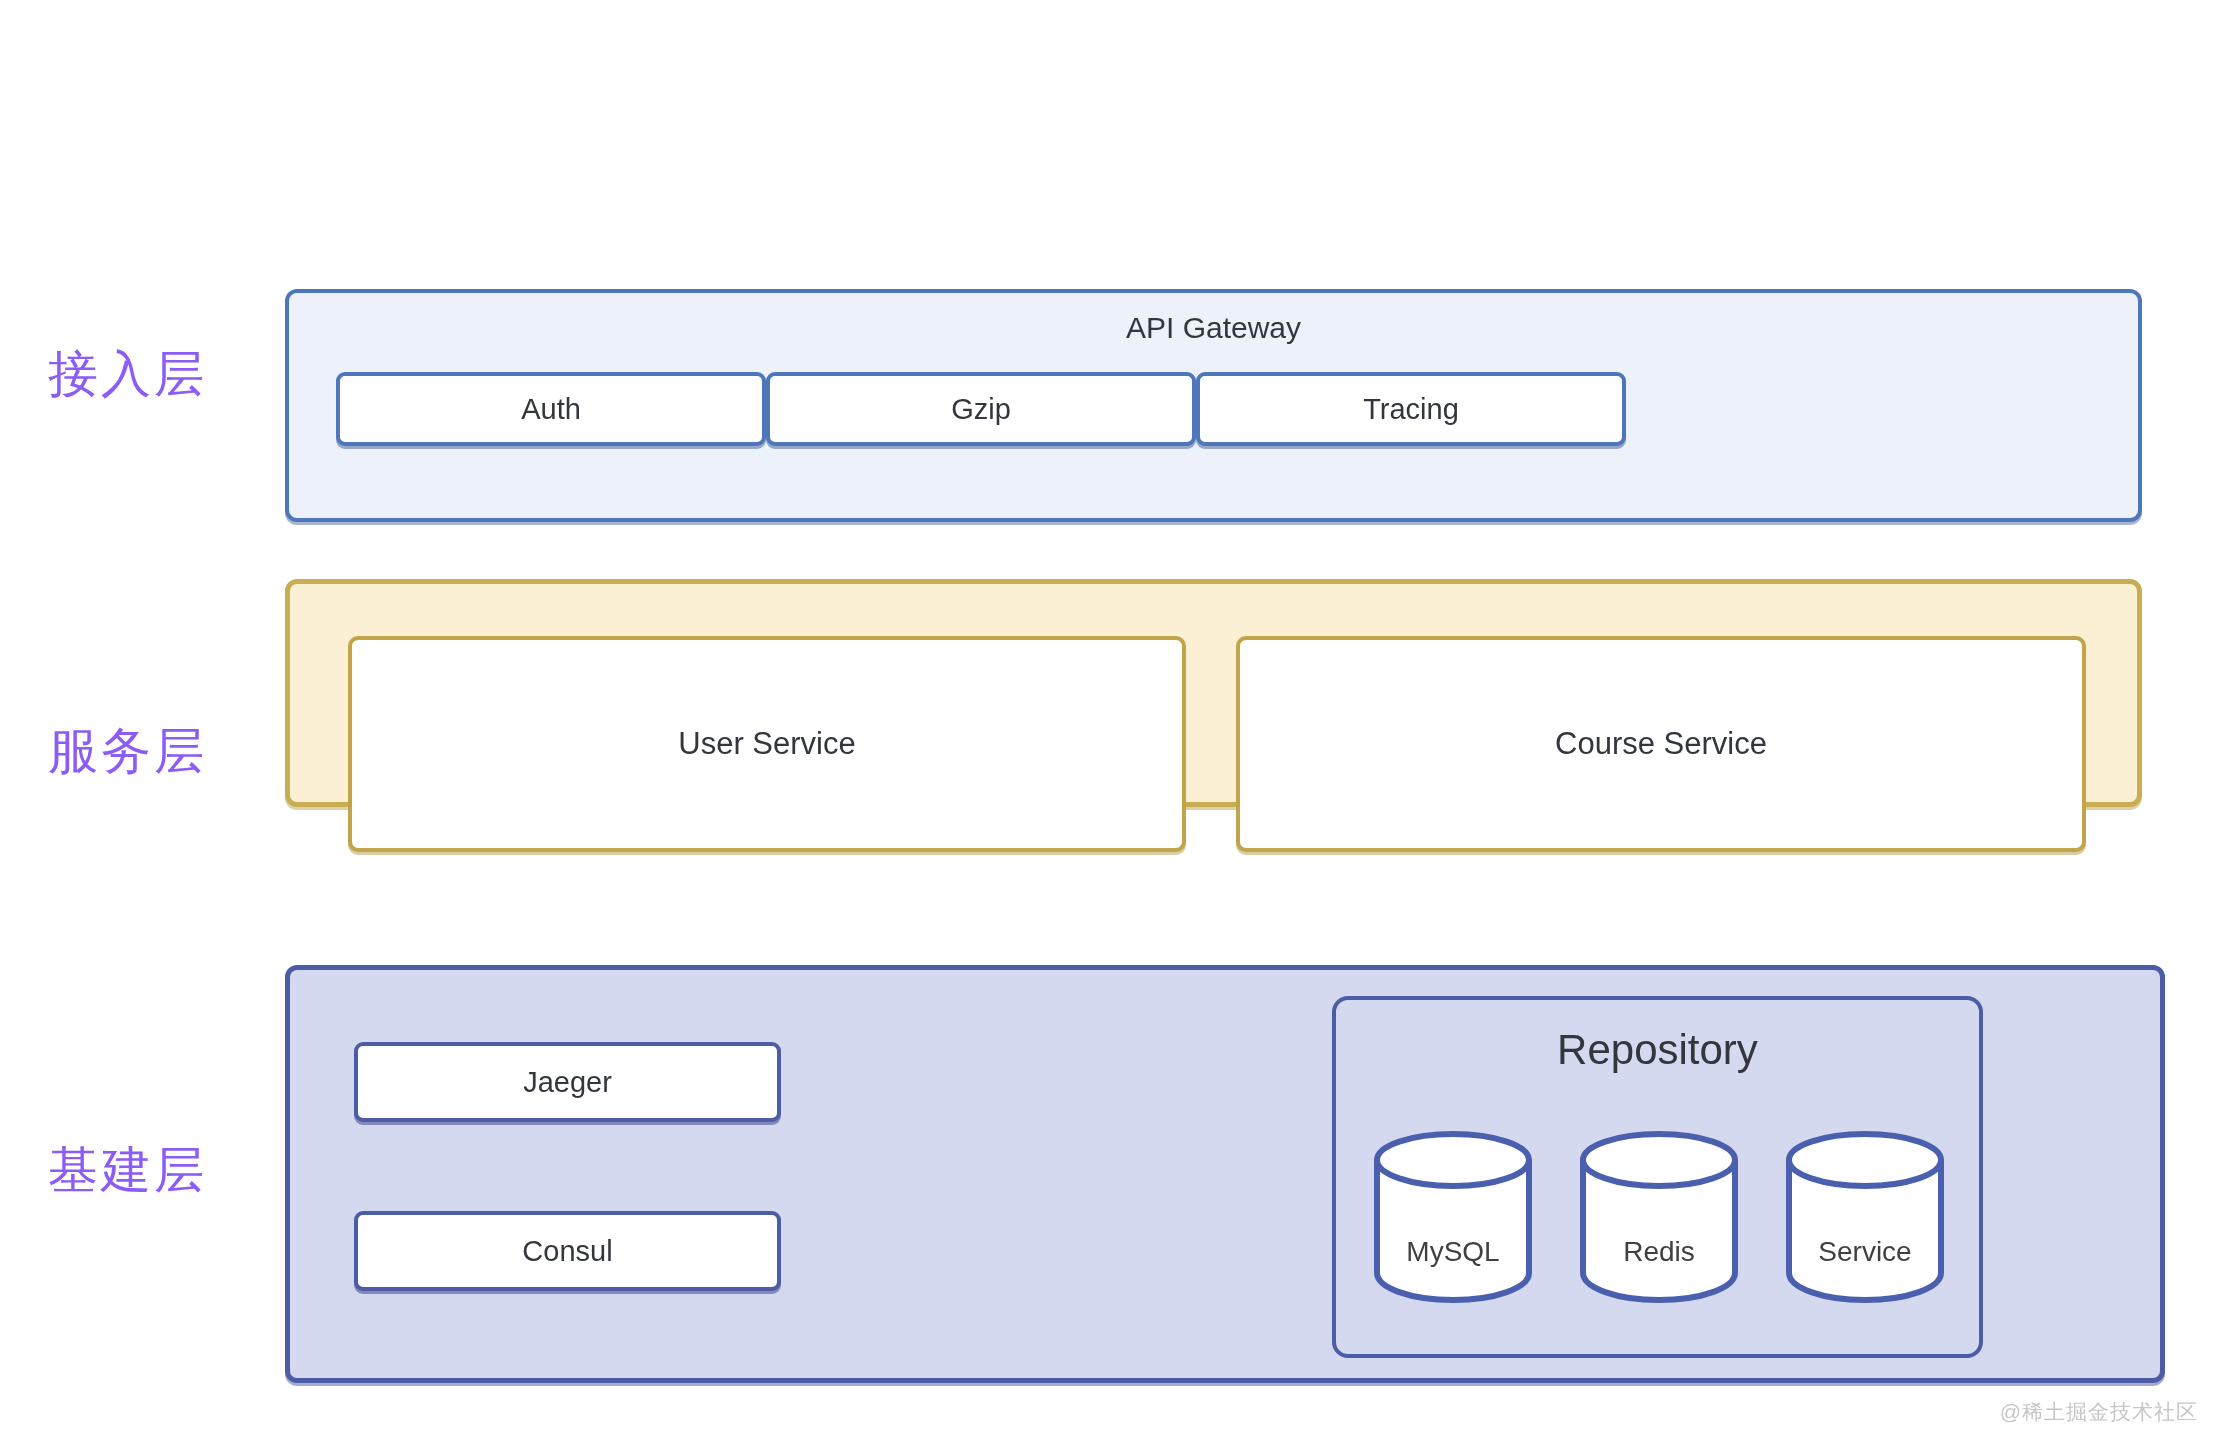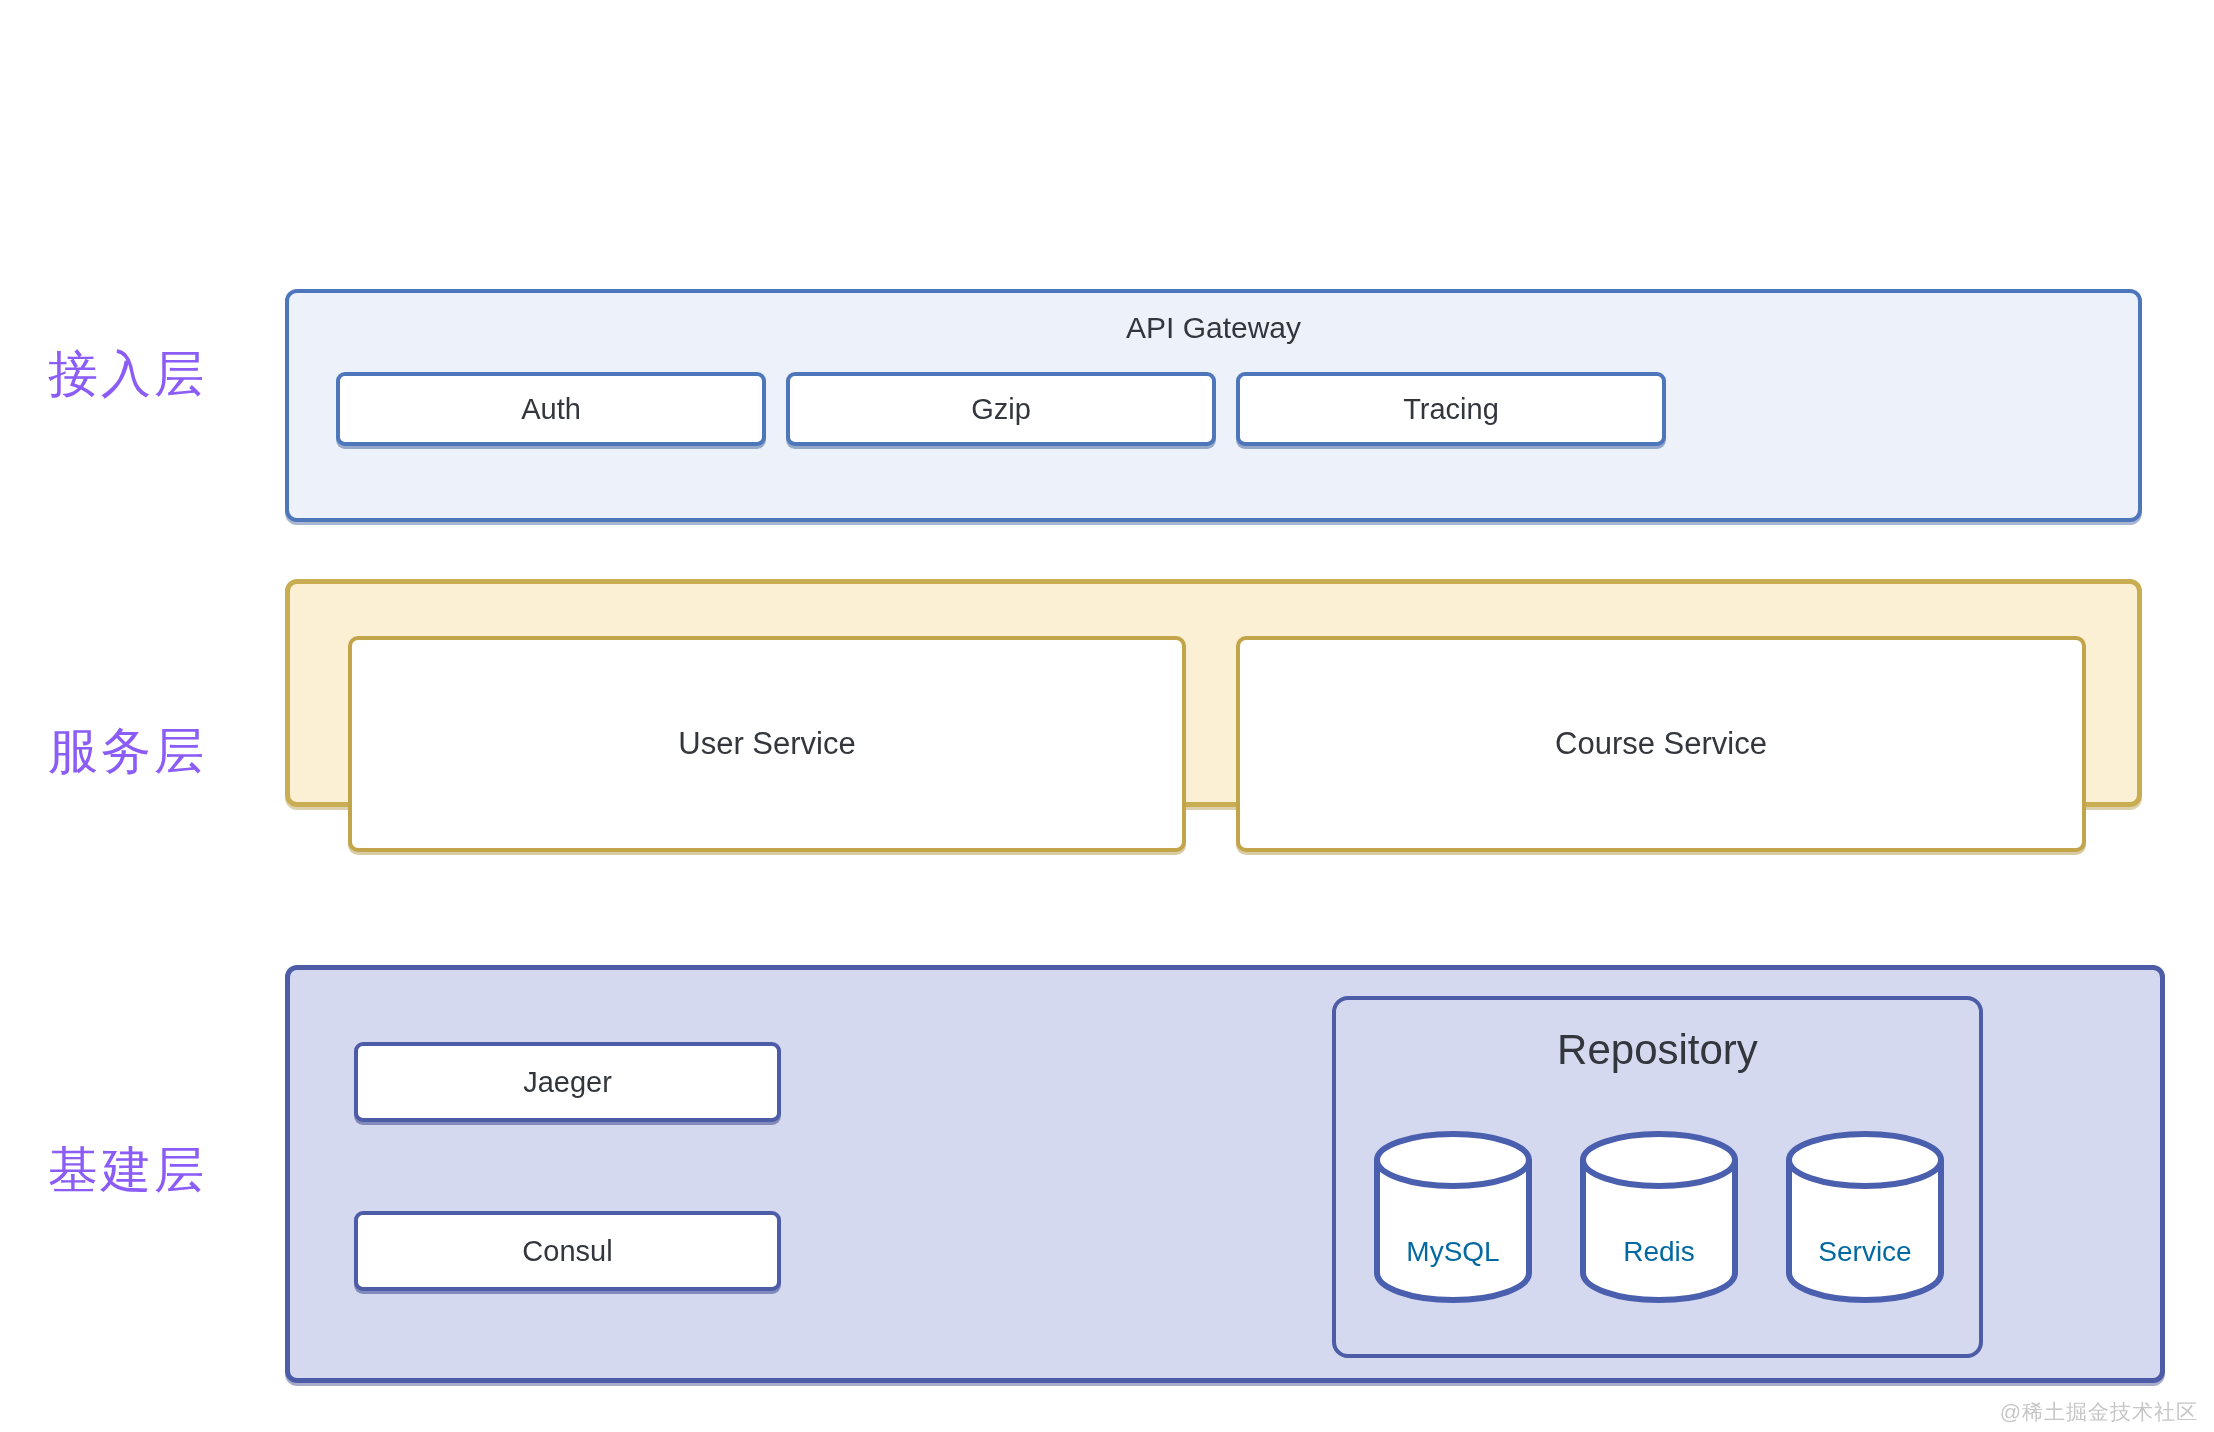--- a/index.html
+++ b/index.html
@@ -13,21 +13,21 @@
   .box{position:absolute;box-sizing:border-box;border-radius:12px;}
   .blue-box{background:#edf2fa;border:4px solid #4d76bb;box-shadow:0 3px 0 rgba(61,93,153,0.45);}
   .gold-box{background:#fbf0d3;border:5px solid #c9ad53;box-shadow:0 3px 0 rgba(170,140,50,0.4);}
   .purple-box{background:#d5d9ef;border:5px solid #4c5ca6;box-shadow:0 3px 0 rgba(60,72,140,0.45);}
 
   .top-box{left:285px;top:46px;width:1857px;height:181px;display:flex;align-items:center;justify-content:center;}
   .top-box span{font-size:28px;}
 
   .gateway-box{left:285px;top:289px;width:1857px;height:233px;}
   .gateway-title{position:absolute;top:18px;left:0;width:100%;text-align:center;font-size:30px;}
-  .btn-row{position:absolute;left:47px;top:79px;display:flex;gap:20px;}
+  .btn-row{position:absolute;left:47px;top:79px;display:flex;}
   .white-btn{box-sizing:border-box;background:#ffffff;border:4px solid #4d76bb;border-radius:9px;
              box-shadow:0 3px 0 rgba(61,93,153,0.5);
              display:flex;align-items:center;justify-content:center;font-size:29px;}
   .gw-btn{width:430px;height:74px;}
 
   .service-box{left:285px;top:579px;width:1857px;height:228px;}
   .white-card{position:absolute;box-sizing:border-box;background:#ffffff;border:4px solid #c2a44b;border-radius:10px;
               box-shadow:0 3px 0 rgba(170,140,50,0.45);
               display:flex;align-items:center;justify-content:center;font-size:31px;}
   .user-card{left:58px;top:52px;width:838px;height:216px;}
@@ -37,21 +37,21 @@
   .infra-btn{position:absolute;width:427px;height:80px;border-color:#4c5ca6;box-shadow:0 3px 0 rgba(60,72,140,0.55);}
   .jaeger-btn{left:64px;top:72px;}
   .consul-btn{left:64px;top:241px;}
 
   .repo-box{position:absolute;left:1042px;top:26px;width:651px;height:362px;box-sizing:border-box;
             border:4px solid #4c5ca6;border-radius:16px;background:#d5d9ef;}
   .repo-title{position:absolute;top:26px;left:0;width:100%;text-align:center;font-size:42px;}
   .cyl-row{position:absolute;left:36px;top:130px;display:flex;gap:44px;}
   .cylinder{position:relative;width:162px;height:176px;}
   .cylinder svg{display:block;width:162px;height:176px;}
-  .cyl-label{position:absolute;left:0;top:106px;width:100%;text-align:center;font-size:28px;color:#0369a1;}
+  .cyl-label{position:absolute;left:0;top:106px;width:100%;text-align:center;font-size:28px;color:#404040;}
 
   .watermark{position:absolute;right:16px;bottom:6px;font-size:21px;color:#c6c6c6;letter-spacing:1px;}
 </style>
 </head>
 <body>
 
 <div class="canvas">
 
   <div class="layer-label" style="top:341px;">接入层</div>
   <div class="layer-label" style="top:718px;">服务层</div>

